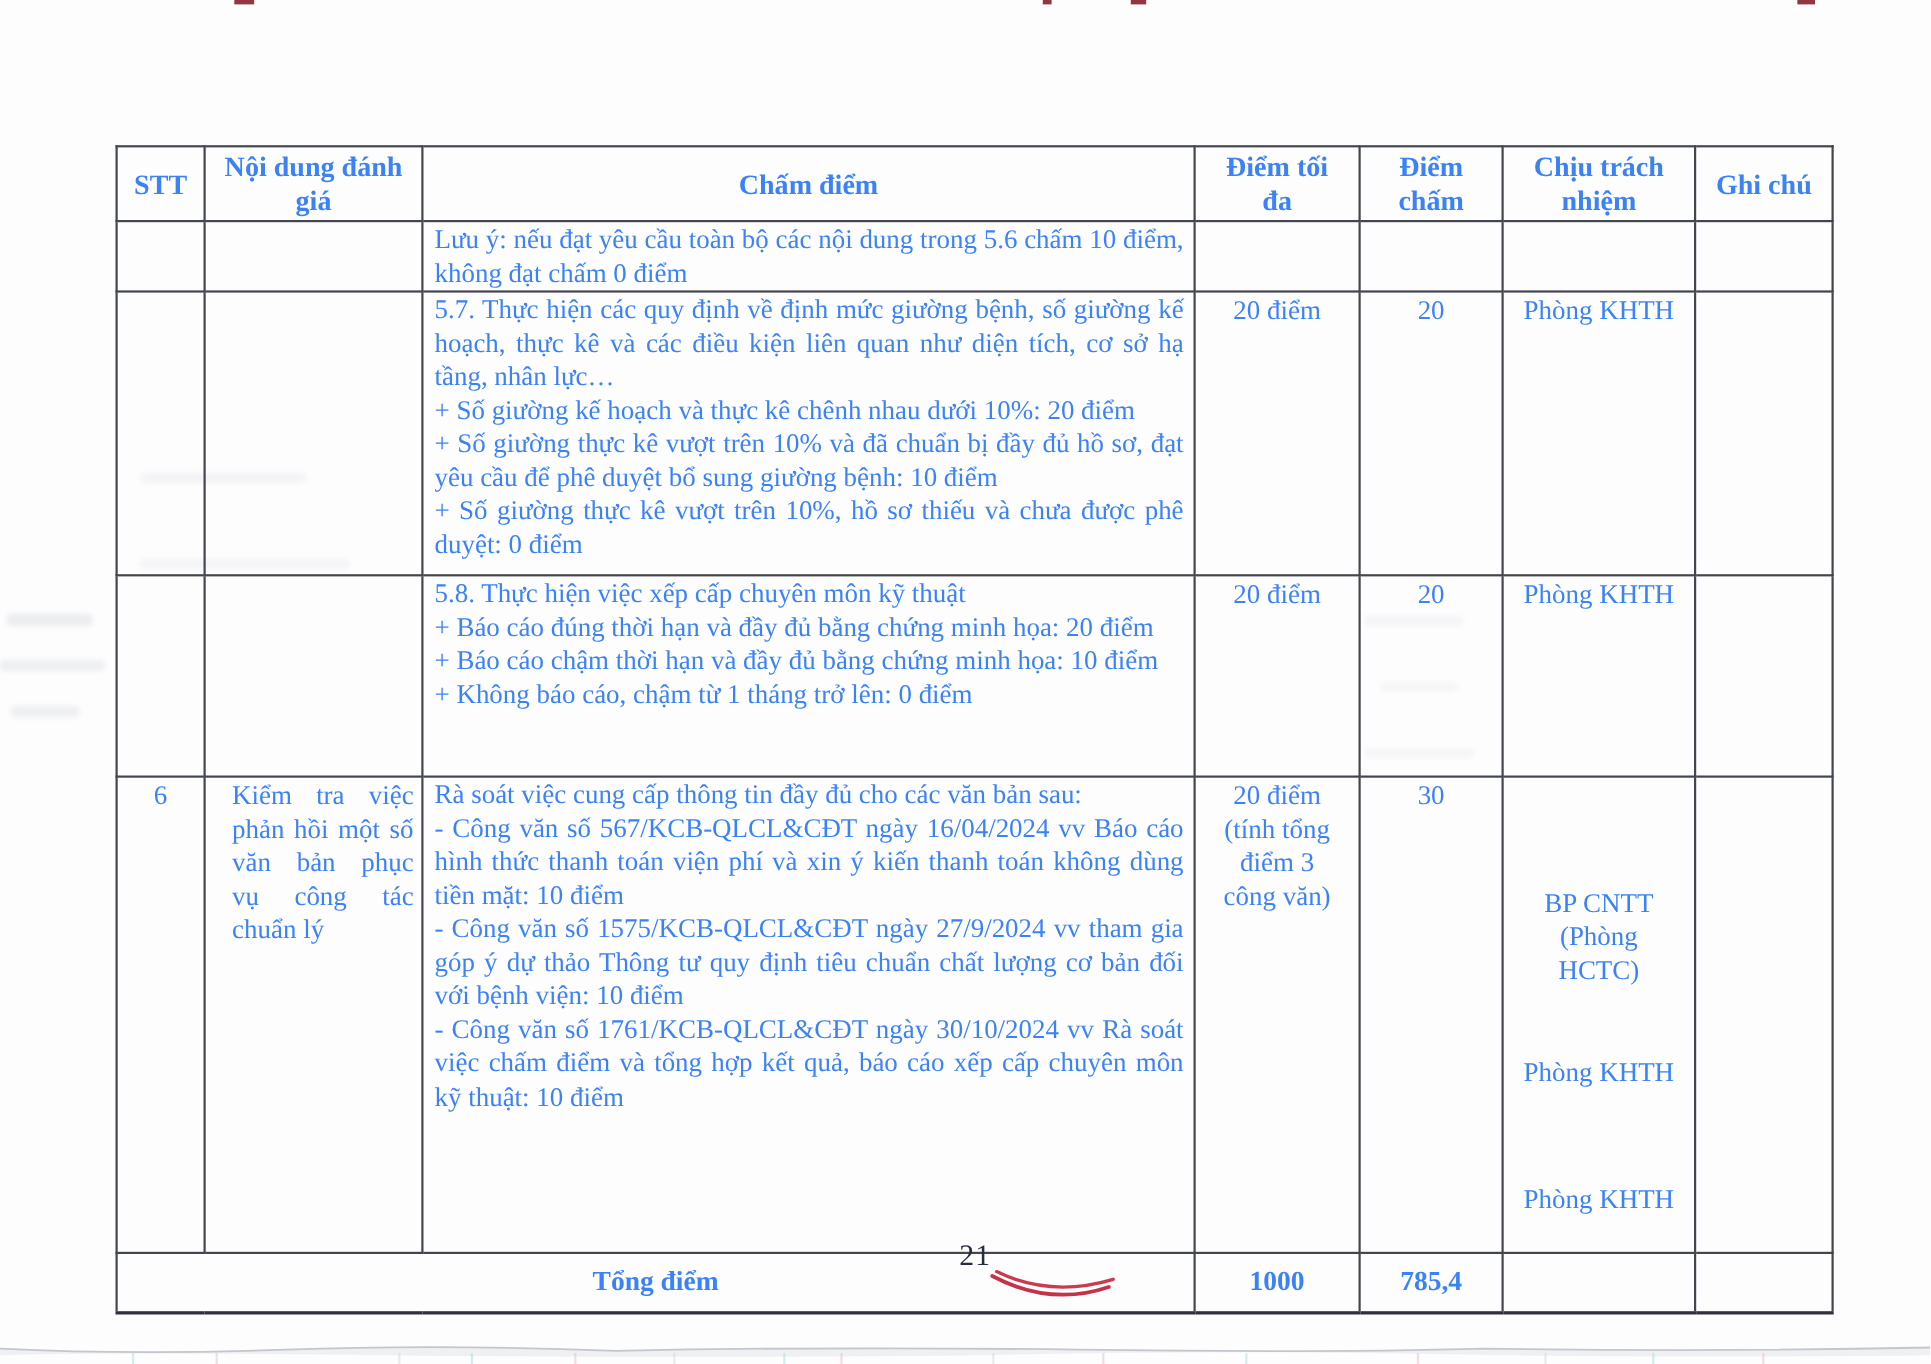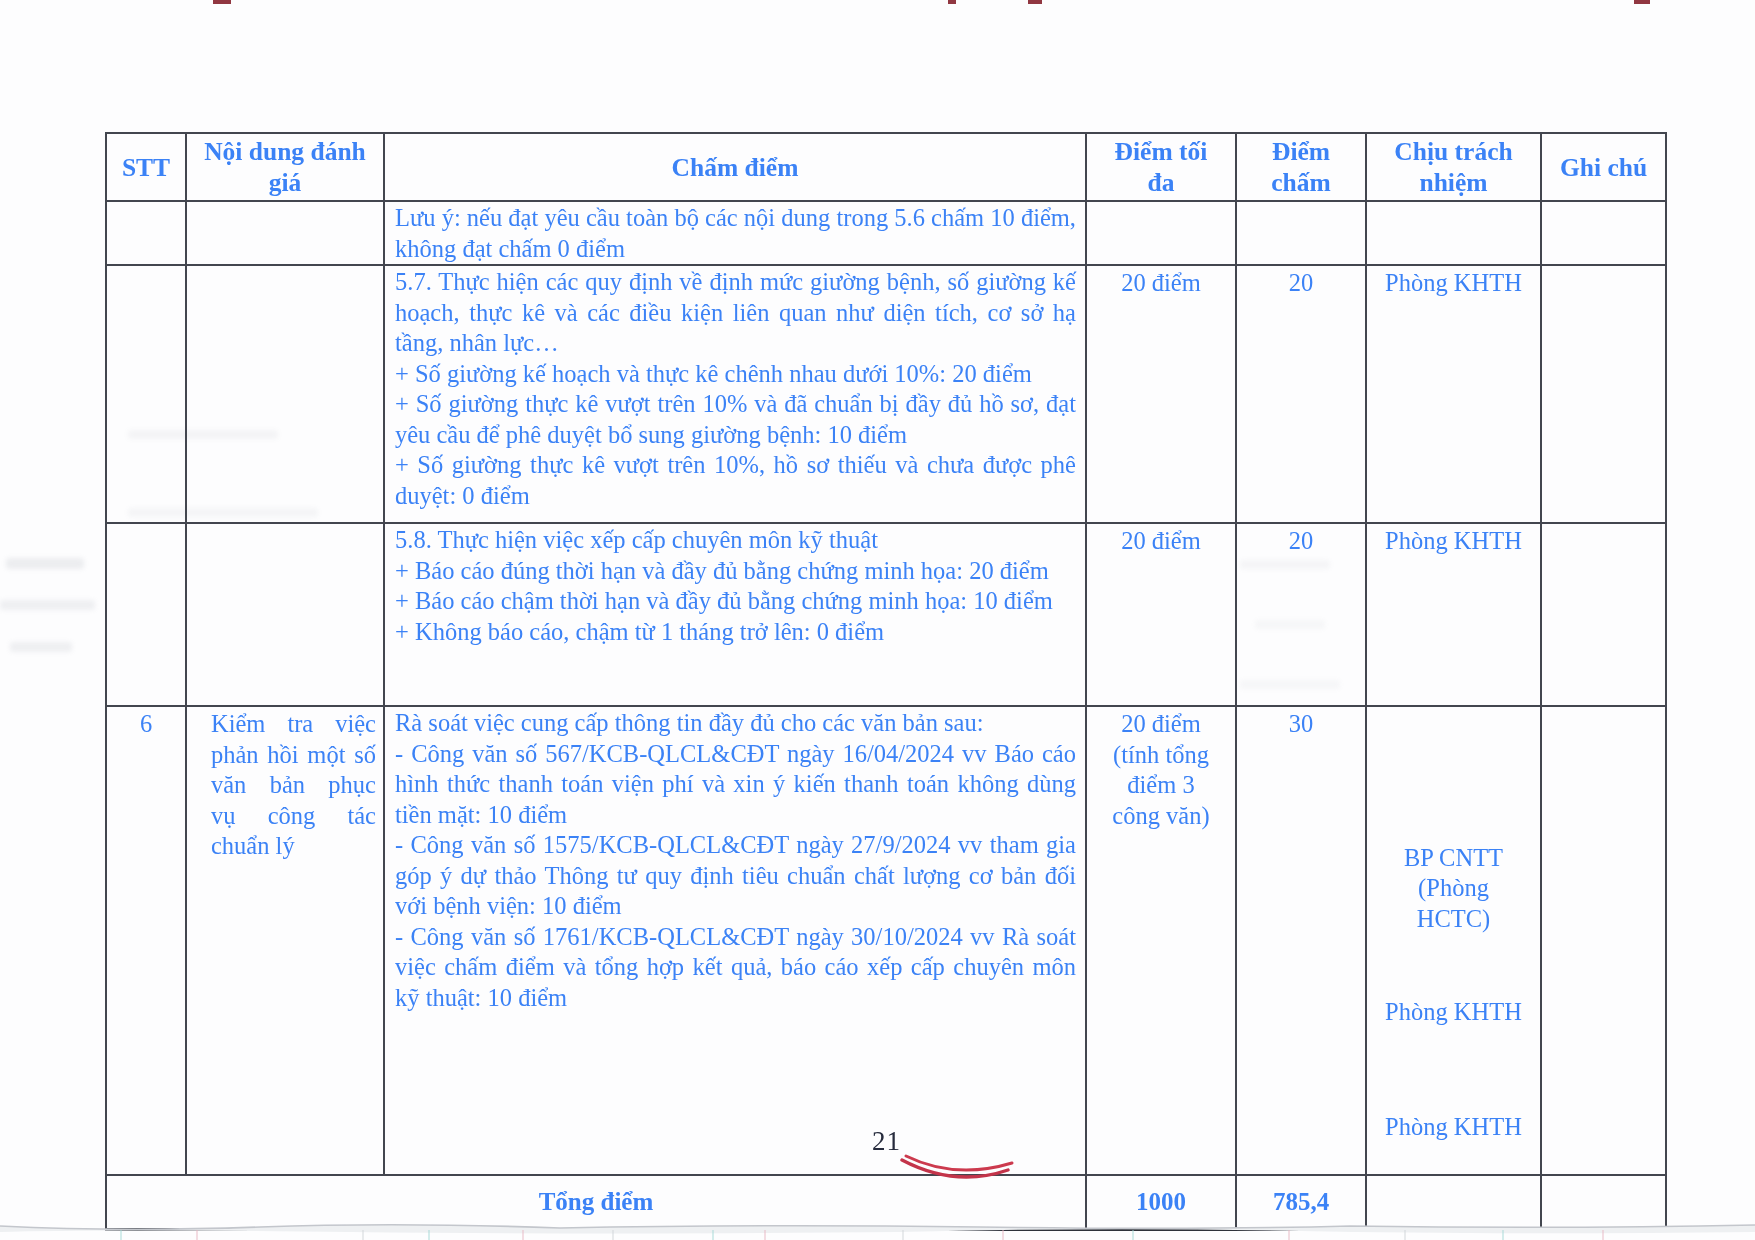--- a/index.html
+++ b/index.html
@@ -44,21 +44,21 @@
     text-align:center;
     white-space:pre-line;
     padding-top:2px;
     margin-left:24px;
   }
   .c-stt{text-align:center;padding-top:2px;}
   .c-noidung{padding:2px 7px 0 24px;}
   .nd-line{text-align:justify;text-align-last:justify;}
   .nd-last{text-align:left;}
   .resp-cell{text-align:center;white-space:pre-line;}
-  .resp-1{margin-top:104px;}
+  .resp-1{margin-top:68px;}
   .resp-2{margin-top:32px;}
   .resp-3{margin-top:54px;}
   tr.h-total td{
     font-weight:bold;font-size:25px;
     text-align:center;vertical-align:middle;
     border-bottom:3px solid #2f323b;
     padding:11px 2px;
   }
   
   .page-number{

